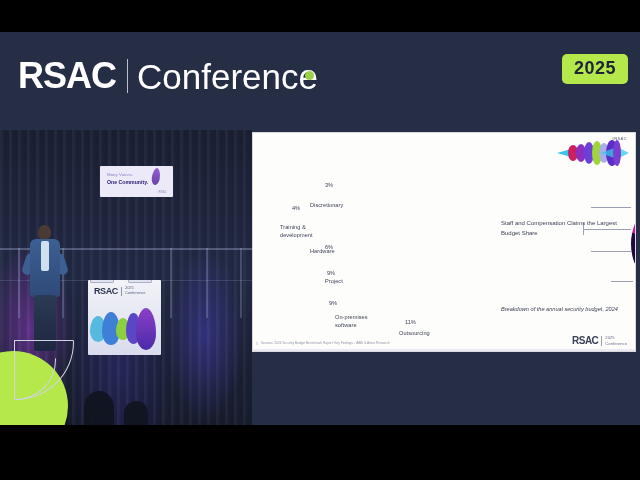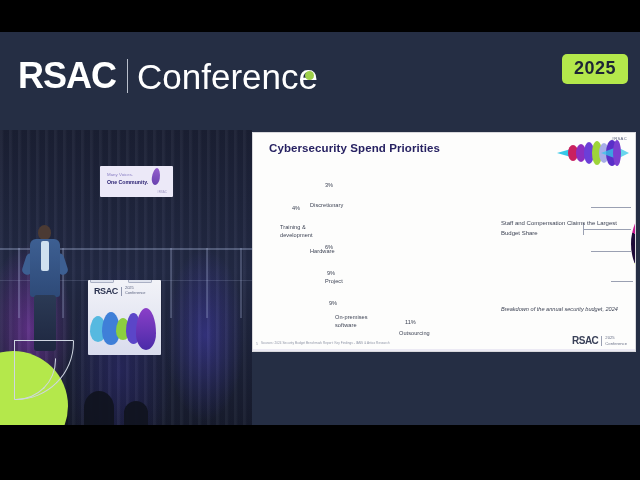--- a/index.html
+++ b/index.html
@@ -198,21 +198,20 @@
 
     <div id="cornerdeco">
       <div class="blob"></div>
       <div class="arcbox"></div>
       <div class="arc1"></div>
       <div class="arc2"></div>
     </div>
 
     <div id="slide">
 
-      <div id="slideTitle">Cybersecurity Spend Priorities</div>
       <div id="hashrsac">#RSAC</div>
 
       <svg id="wave" viewBox="0 0 72 28">
         <path d="M0 14 L14 10 L28 14 L14 18 Z" fill="#35c8e8"></path>
         <ellipse cx="16" cy="14" rx="5" ry="8" fill="#c9215f"></ellipse>
         <ellipse cx="24" cy="14" rx="5" ry="9" fill="#8b2fc0"></ellipse>
         <ellipse cx="32" cy="14" rx="5" ry="11" fill="#6b3fd8"></ellipse>
         <ellipse cx="40" cy="14" rx="5" ry="12" fill="#9ed53a"></ellipse>
         <ellipse cx="47" cy="14" rx="5" ry="10" fill="#a8aee8"></ellipse>
         <ellipse cx="55" cy="14" rx="6" ry="13" fill="#5a2fc8"></ellipse>

